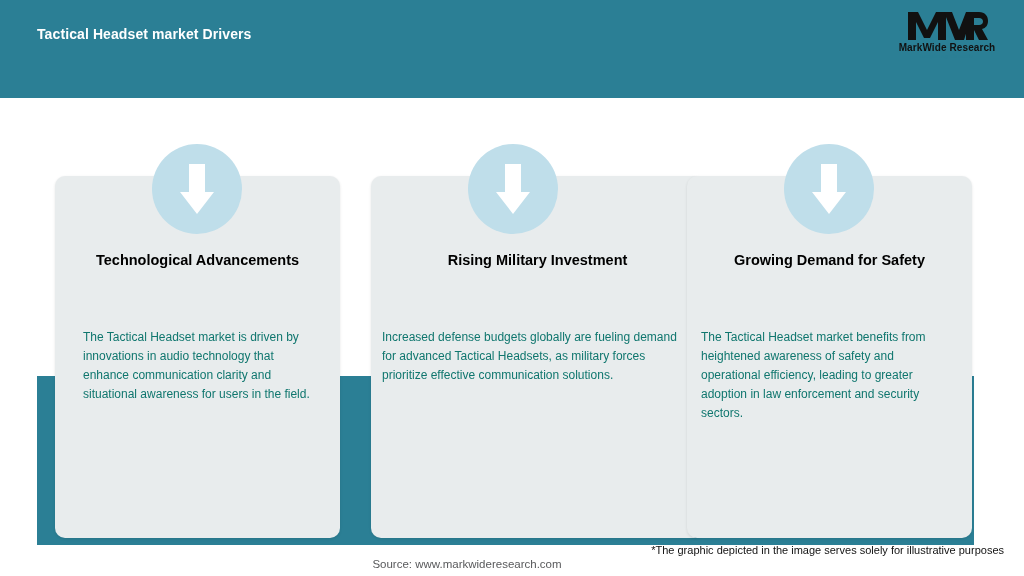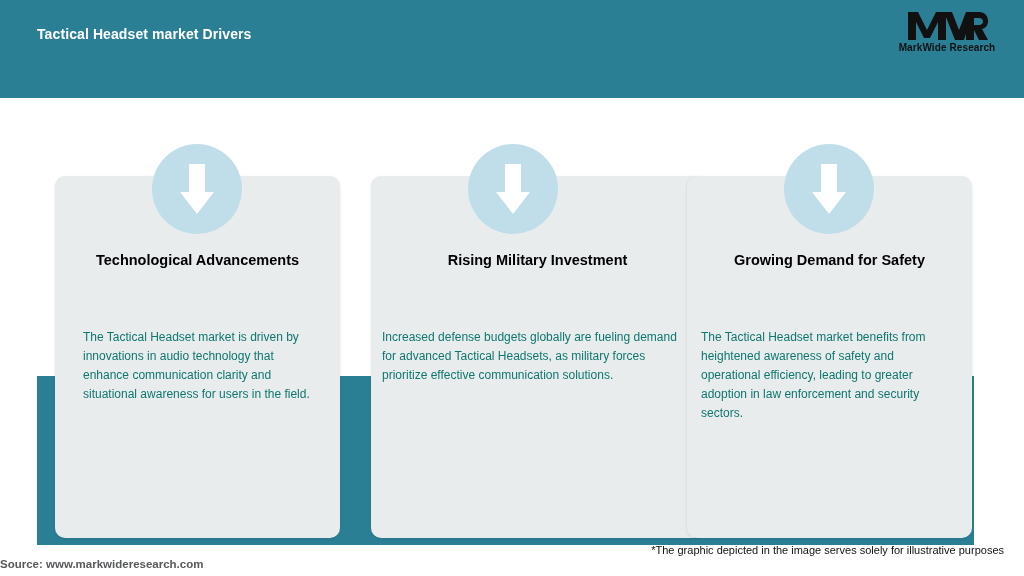--- a/index.html
+++ b/index.html
@@ -127,23 +127,23 @@
   .circle-2 { left: 468px; top: 144px; }
   .circle-3 { left: 784px; top: 144px; }
   .circle svg { display: block; }
 
   
   .source-text {
     position: absolute;
     left: 0;
     top: 558px;
     width: 934px;
-    text-align: left;
+    text-align: center;
     font-size: 11.5px;
-    font-weight: bold;
+    font-weight: normal;
     color: #58595b;
   }
   .disclaimer-text {
     position: absolute;
     right: 20px;
     top: 544px;
     font-size: 11px;
     color: #111111;
   }
 </style>

